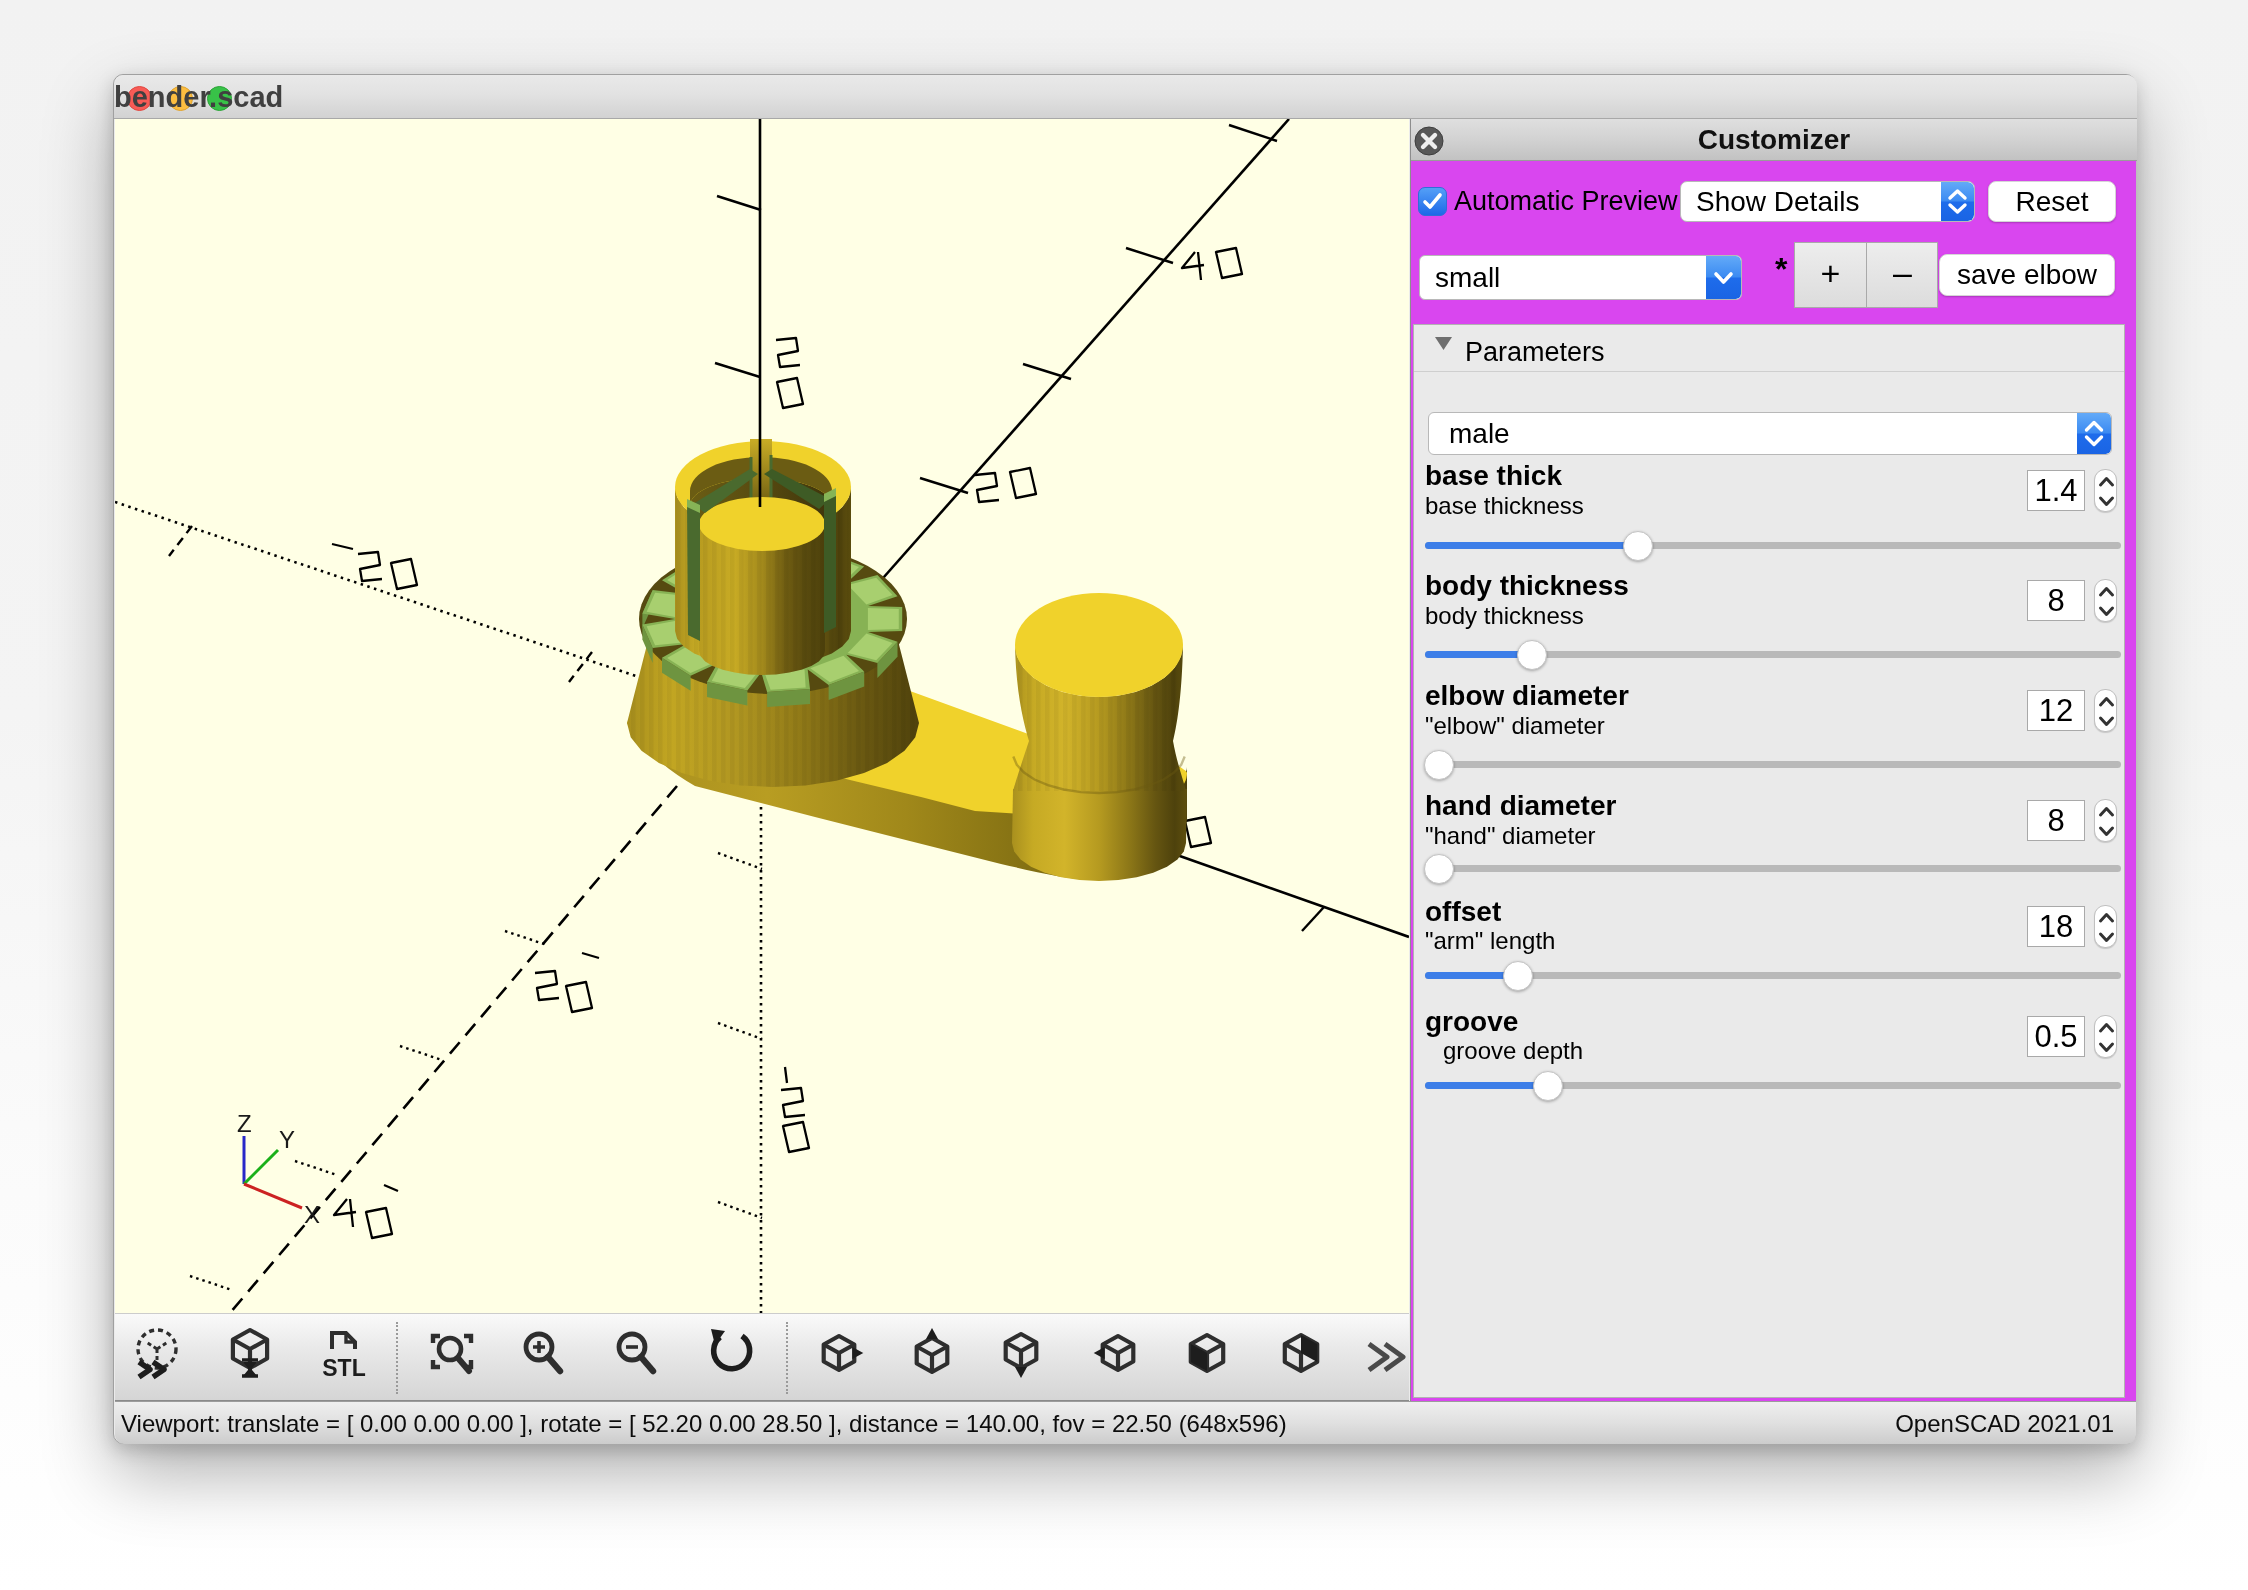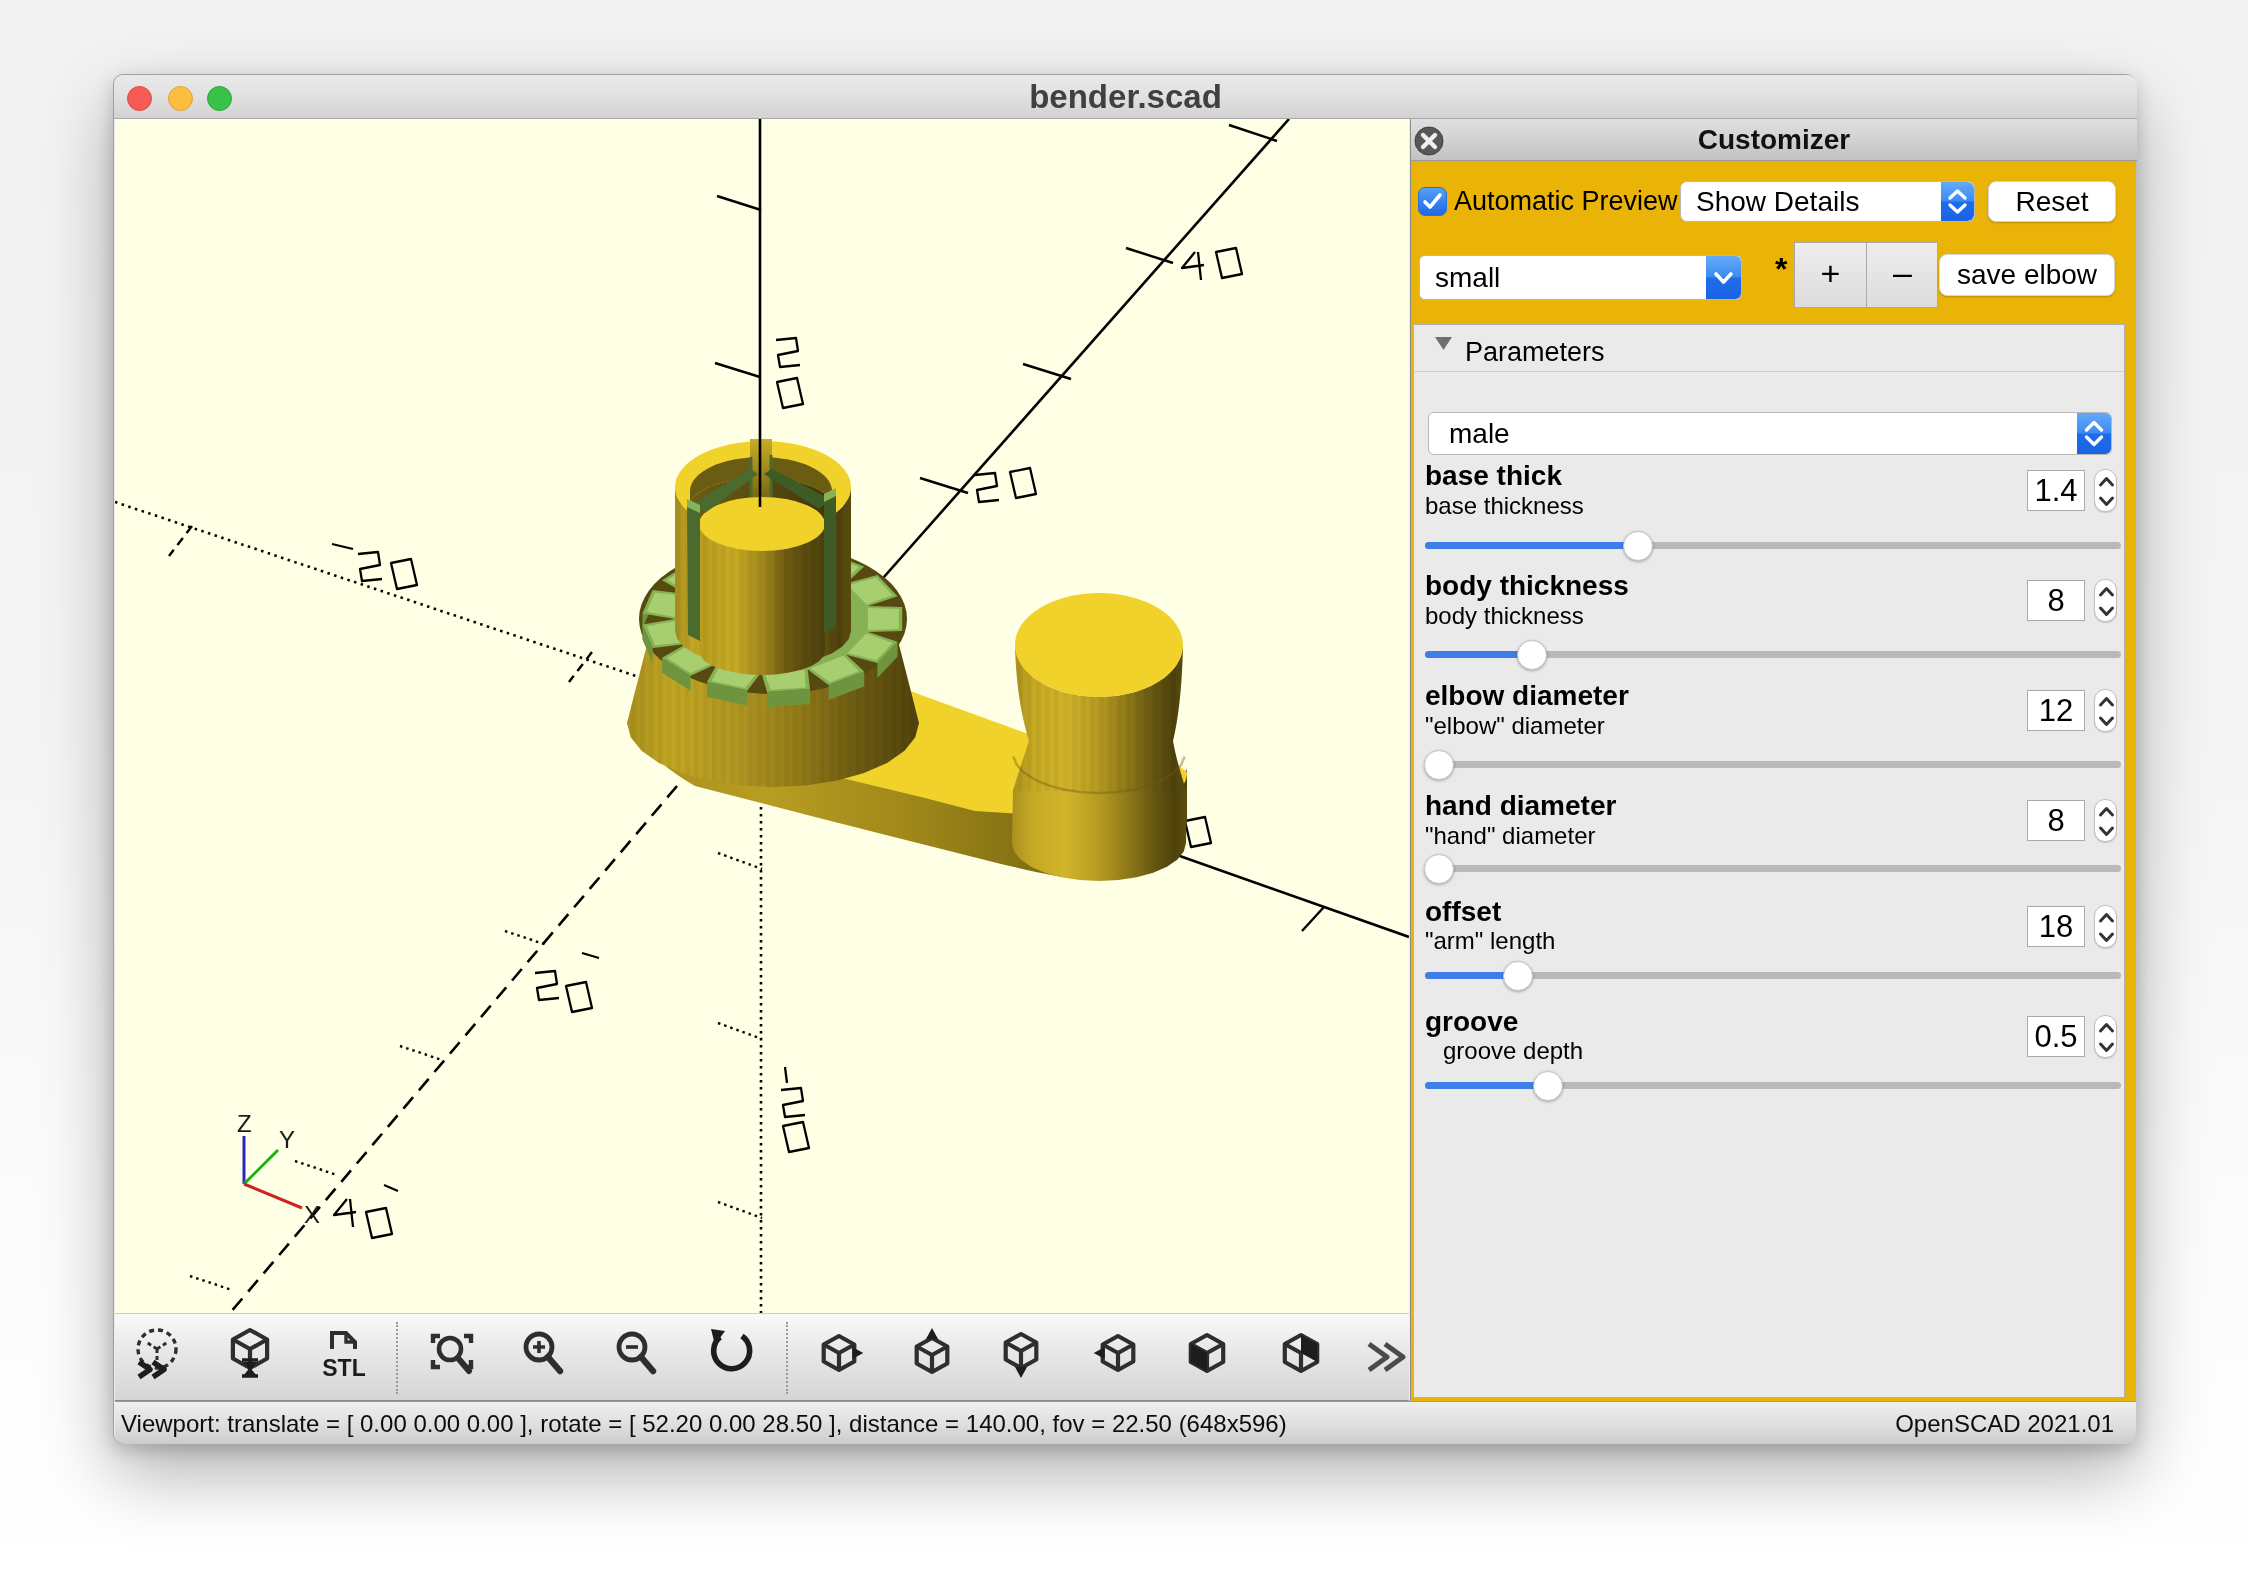--- a/index.html
+++ b/index.html
@@ -7,32 +7,32 @@
 body { font-family:"Liberation Sans", sans-serif;
   background: linear-gradient(180deg,#f2f2f2 0%,#f4f4f4 45%,#fbfbfb 75%,#ffffff 100%); }
 .win { position:absolute; left:113px; top:74px; width:2023px; height:1370px;
   border-radius:10px; background:#ebebeb; border:1px solid #a0a0a0;
   box-shadow: 0 30px 70px rgba(0,0,0,.30), 0 6px 18px rgba(0,0,0,.18); }
 .abs { position:absolute; }
 .titlebar { position:absolute; left:0; top:0; width:2023px; height:44px;
   background:linear-gradient(180deg,#e9e9e9 0%,#e2e2e2 45%,#d2d2d2 100%);
   border-bottom:1px solid #a8a8a8; border-radius:10px 10px 0 0; }
 .tl { position:absolute; top:11px; width:25px; height:25px; border-radius:50%; }
-.title { position:absolute; top:0; left:0; width:2023px; height:43px; text-align:center;
-  font-size:33px; font-weight:600; color:#404040; line-height:44px; }
+.title { position:absolute; top:0; left:0; width:2023px; height:43px; 
+  font-size:29px; font-weight:600; color:#404040; line-height:44px; }
 .viewport { position:absolute; left:1px; top:44px; width:1294px; height:1194px; background:#ffffe5; overflow:hidden; }
 .toolbar { position:absolute; left:1px; top:1238px; width:1294px; height:88px;
   background:linear-gradient(180deg,#fafafa 0%,#e9e9e9 40%,#d5d5d5 100%);
   border-top:1px solid #cccccc; border-bottom:1px solid #8a8a8a; }
 .statusbar { position:absolute; left:1px; top:1326px; width:2021px; height:43px;
   background:linear-gradient(180deg,#efefef 0%,#e0e0e0 50%,#cccccc 100%);
   border-top:1px solid #9c9c9c; border-radius:0 0 9px 9px;
   font-size:24px; color:#0c0c0c; line-height:43px;padding-left:44px; }
 .panel { position:absolute; left:1296px; top:44px; width:726px; height:1282px;
-  background:#eab308; border-left:1px solid #8d8d8d; }
+  background:#d946ef; border-left:1px solid #8d8d8d; }
 .phead { position:absolute; left:0; top:0; width:726px; height:42px;
   background:linear-gradient(180deg,#dfdfdf 0%,#d2d2d2 50%,#c2c2c2 100%);
   border-bottom:1px solid #9a9a9a; }
 .phead .ptitle { position:absolute; width:726px; text-align:center; font-size:28px; font-weight:600; color:#111; line-height:42px; }
 .lbl { position:absolute; font-size:24px; color:#000; white-space:nowrap; }
 .blbl { position:absolute; font-size:28px; font-weight:bold; color:#000; white-space:nowrap; }
 .combo { position:absolute; background:#ffffff; border:1px solid #b8b8b8; border-radius:7px; overflow:hidden;
   font-size:28px; color:#000;text-align:right; }
 .combo .ct { position:absolute; left:15px; top:0; }
 .bluecap { position:absolute; right:0; top:0; bottom:0;

